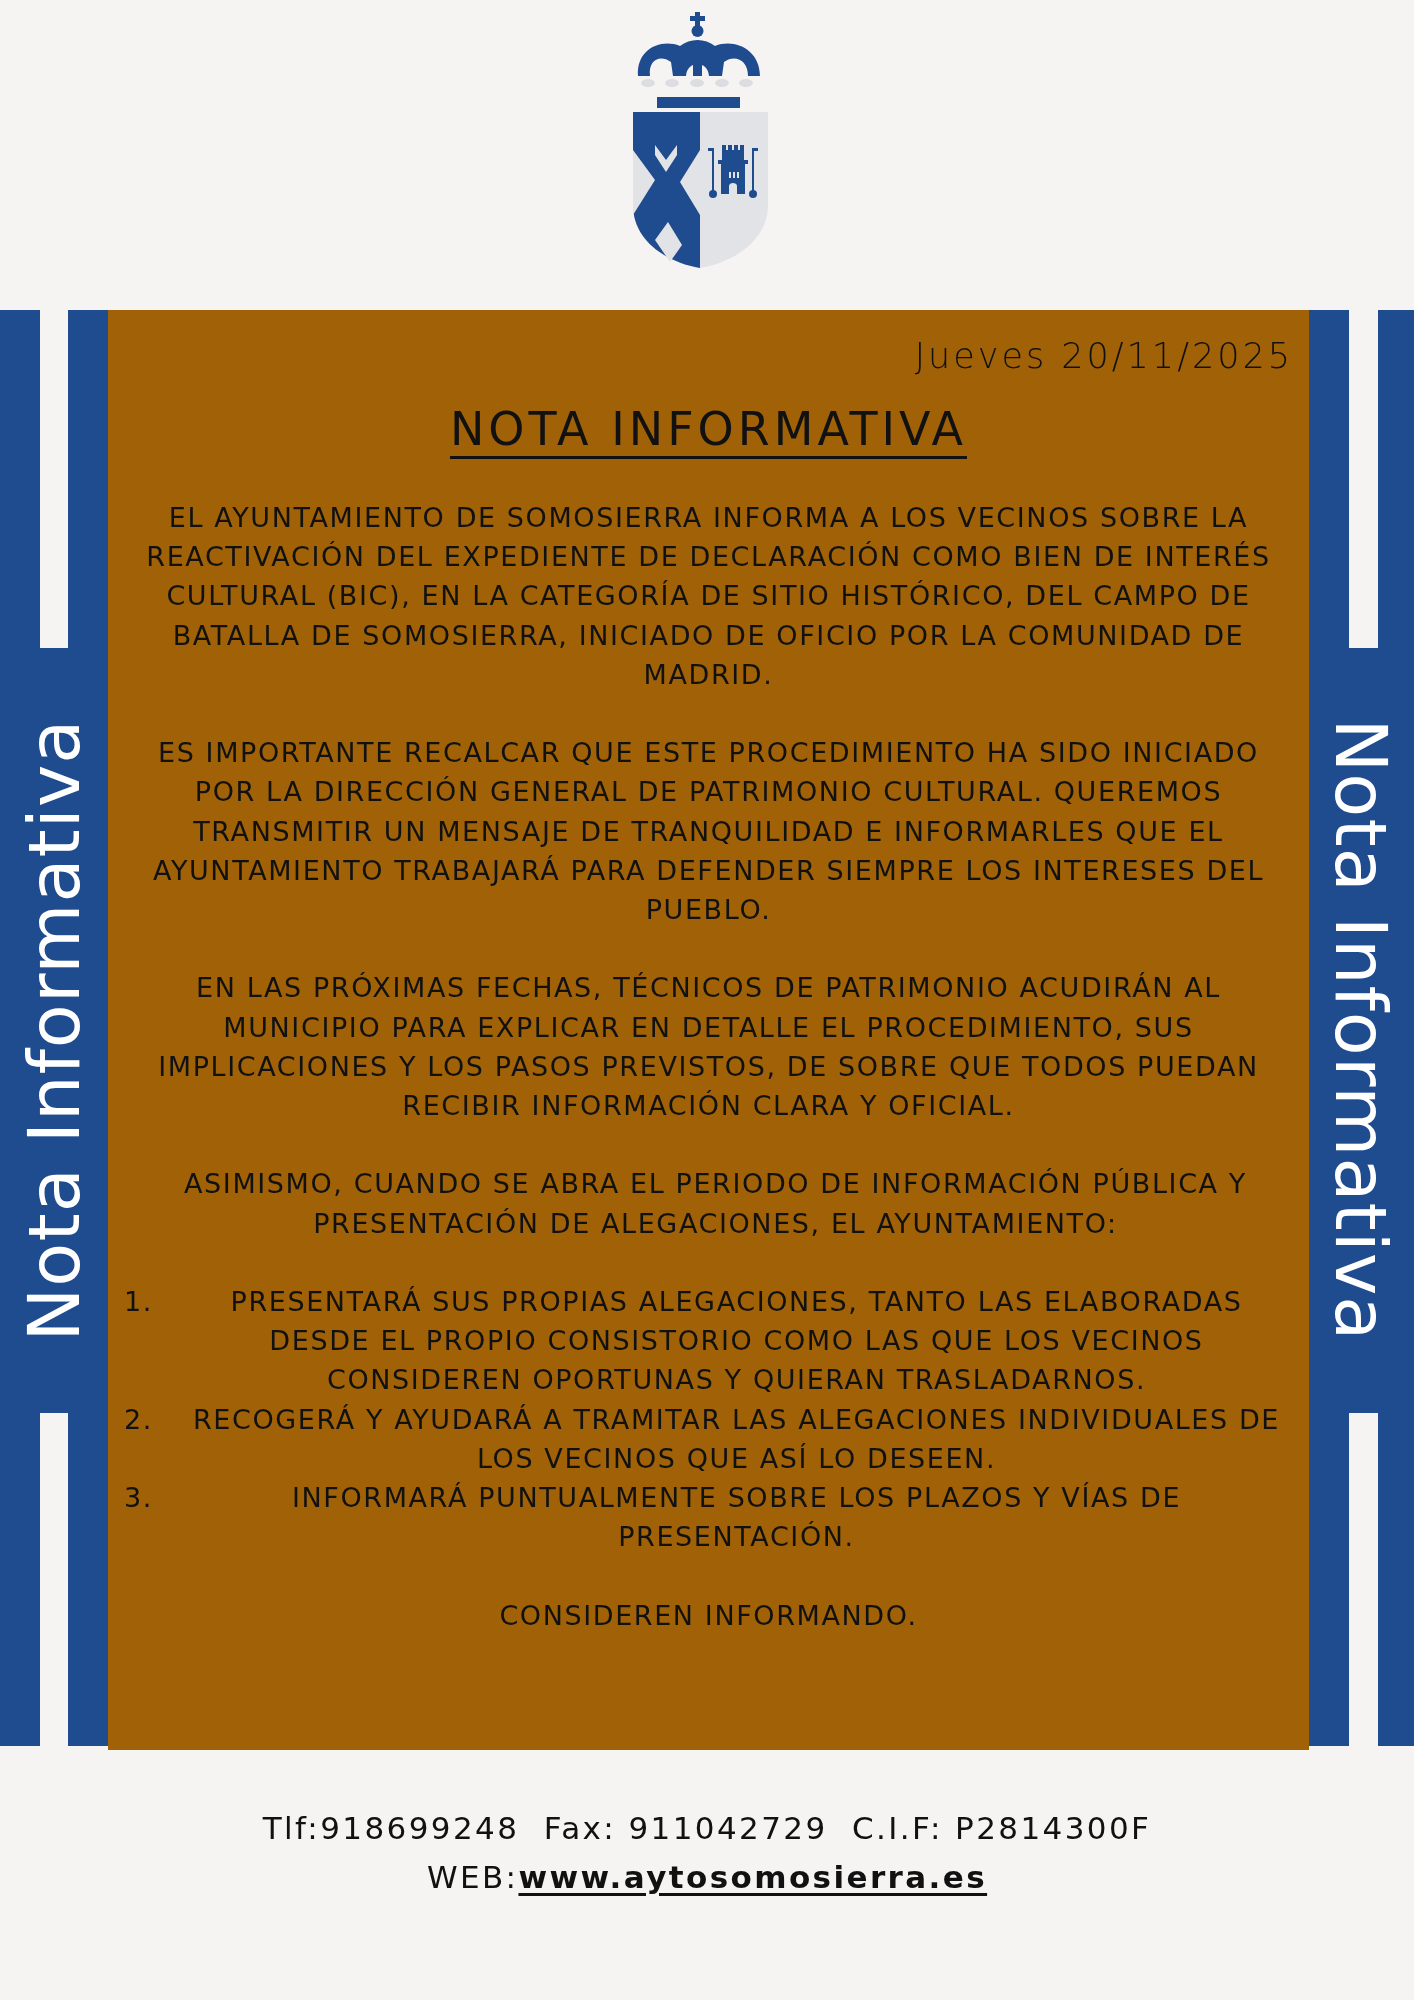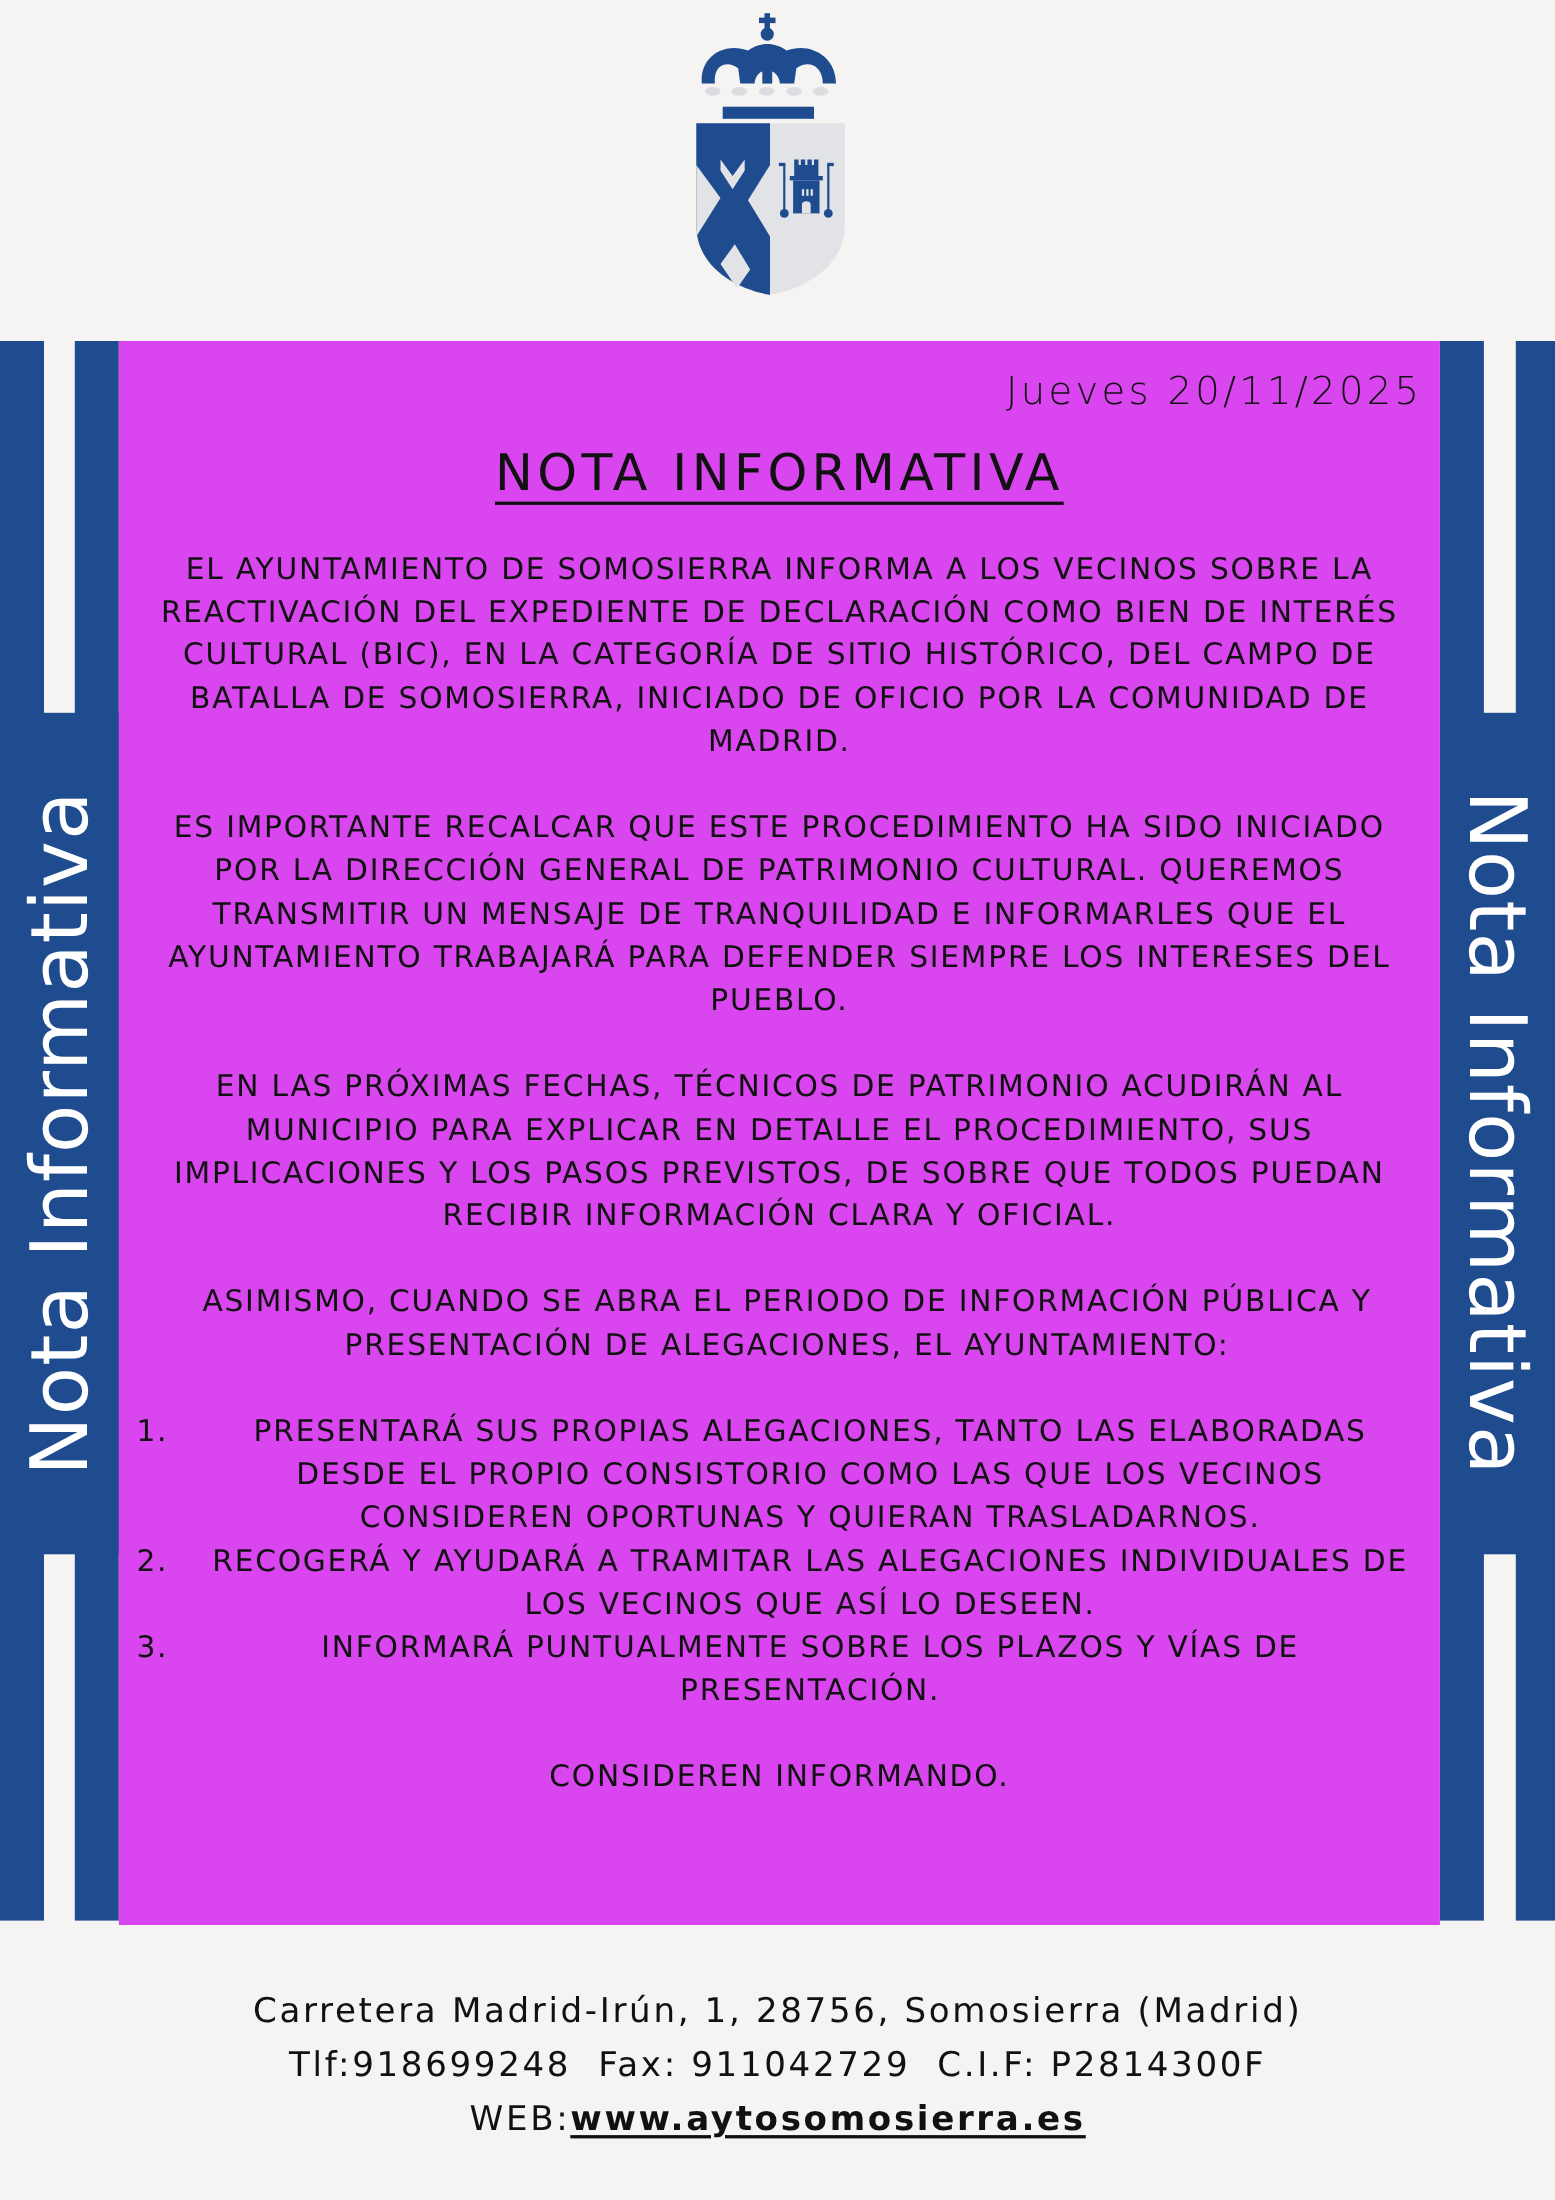--- a/index.html
+++ b/index.html
@@ -10,21 +10,21 @@
     color: #111;
   }
   .crest { position: absolute; left: 620px; top: 8px; width: 170px; height: 265px; }
   .stripe { position: absolute; background: #1f4b8f; }
   .vtext {
     position: absolute; color: #fff; font-family: "DejaVu Sans", sans-serif;
     font-size: 72px; white-space: nowrap; line-height: 1; letter-spacing: 1px;
   }
   .panel {
     position: absolute; left: 108px; top: 310px; width: 1201px; height: 1440px;
-    background: #d946ef;
+    background: #a16207;
   }
   .date {
     position: absolute; right: 16px; top: 26px;
     font-size: 35px; letter-spacing: 3px; font-weight: 300;
   }
   .title {
     position: absolute; left: 0; right: 0; top: 92px; text-align: center;
     font-size: 46px; letter-spacing: 4px;
   }
   .title span { border-bottom: 3px solid #111; padding-bottom: 0; }
@@ -123,18 +123,17 @@
       <li>
         <span class="num">3.</span>
         <span style="display:inline-block;padding:0 60px;">INFORMARÁ PUNTUALMENTE SOBRE LOS PLAZOS Y VÍAS DE PRESENTACIÓN.</span>
       </li>
     </ol>
     <p>CONSIDEREN INFORMANDO.</p>
   </div>
 </div>
 
 <div class="footer">
-  <div>Carretera Madrid-Irún, 1, 28756, Somosierra (Madrid)</div>
   <div style="white-space:pre;">Tlf:918699248  Fax: 911042729  C.I.F: P2814300F</div>
   <div>
     <span>WEB:</span><a>www.aytosomosierra.es</a>
   </div>
 </div>
 
 </body></html>

